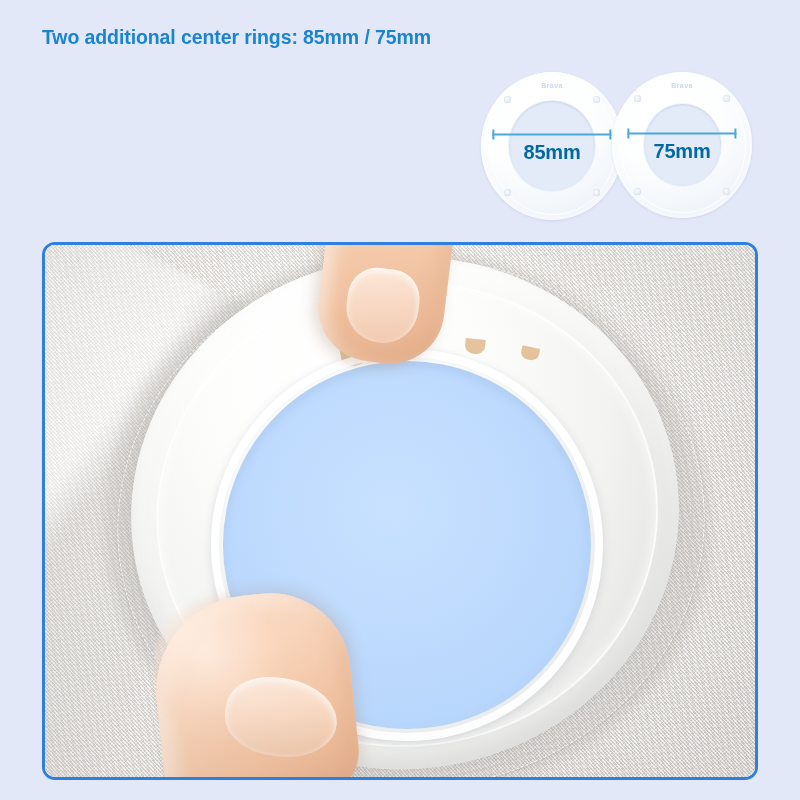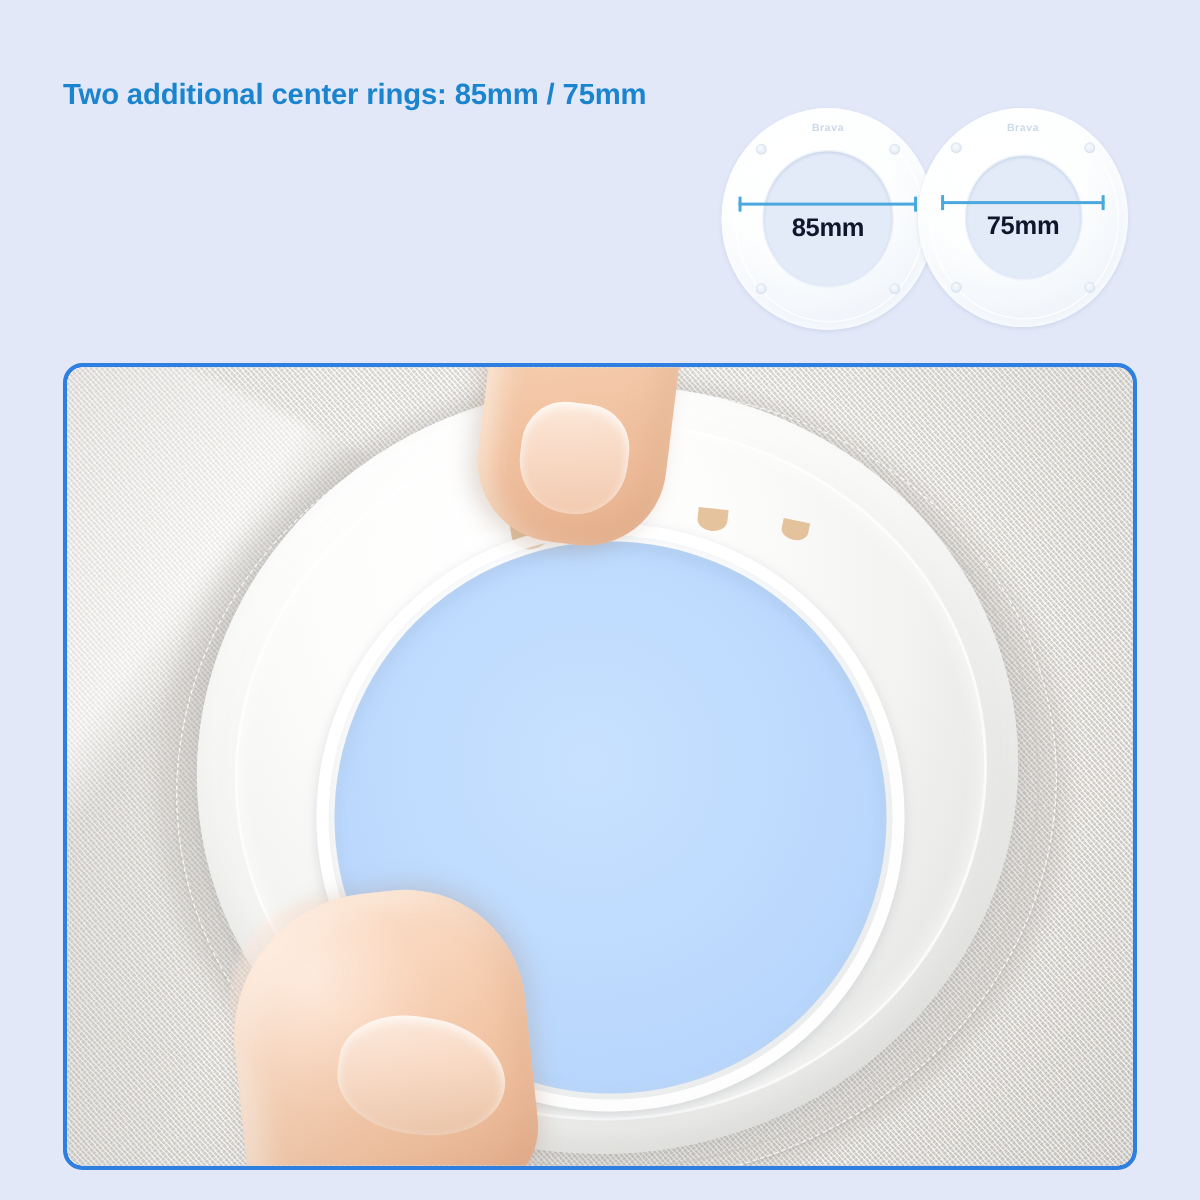--- a/index.html
+++ b/index.html
@@ -40,21 +40,21 @@
     white-space: nowrap;
   }
   .sub-line {
     font-size: 19.5px;
     font-weight: bold;
     color: #1a84cf;
     letter-spacing: -0.1px;
     white-space: nowrap;
   }
   .sub-line-1 { margin-top: 24px; }
-  .sub-line-2 { margin-top: 26px; }
+  .sub-line-2 { }
 
   
   .rings-area {
     position: absolute;
     left: 470px;
     top: 72px;
     width: 320px;
     height: 160px;
   }
   .ring-fig {
@@ -152,23 +152,23 @@
     position: absolute;
     top: 0;
     width: 2px;
     height: 10px;
     background: #4aa8dd;
   }
   .dim-line .cap.left  { left: 0; }
   .dim-line .cap.right { right: 0; }
   .dim-label {
     margin-top: 2px;
-    font-size: 17px;
+    font-size: 20px;
     font-weight: bold;
-    color: #0f172a;
+    color: #0369a1;
     letter-spacing: -0.2px;
     line-height: 1.05;
     text-align: center;
   }
 
   
   .photo-frame {
     position: absolute;
     left: 42px;
     top: 242px;

